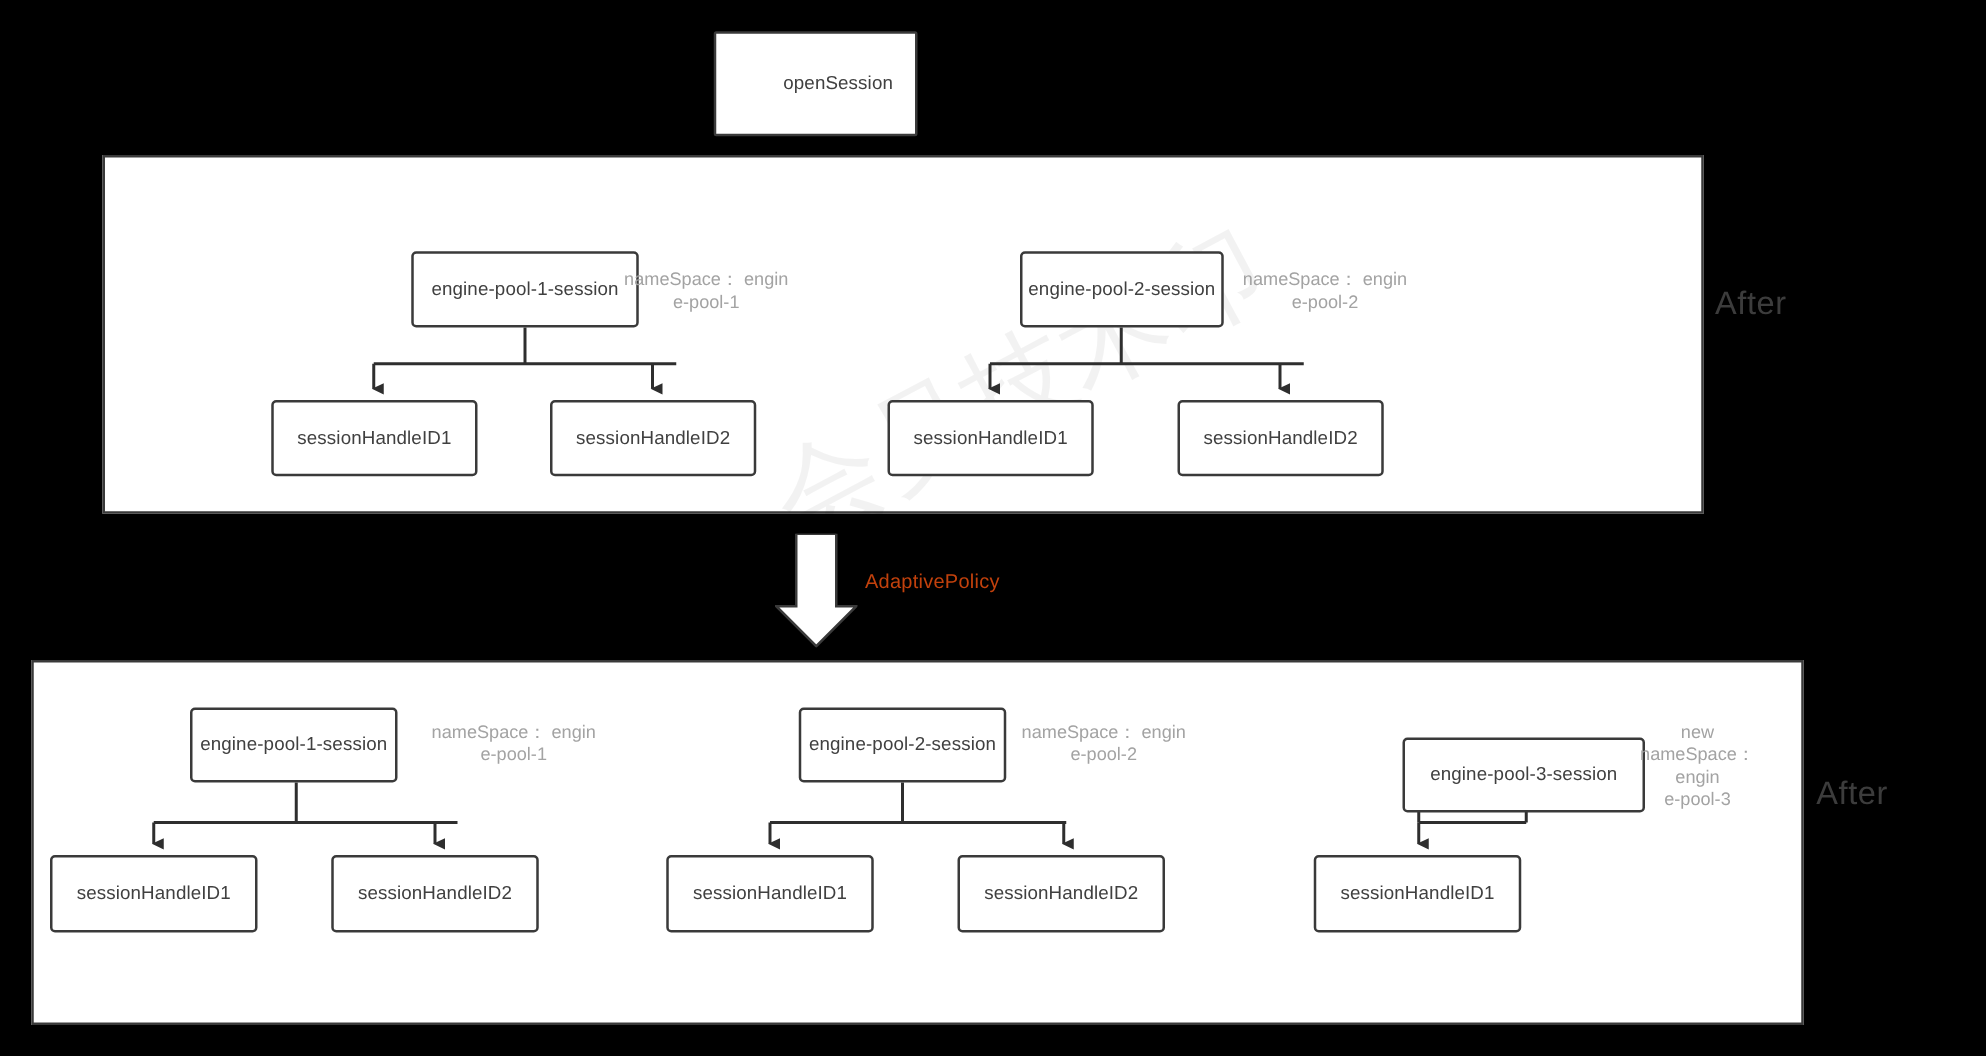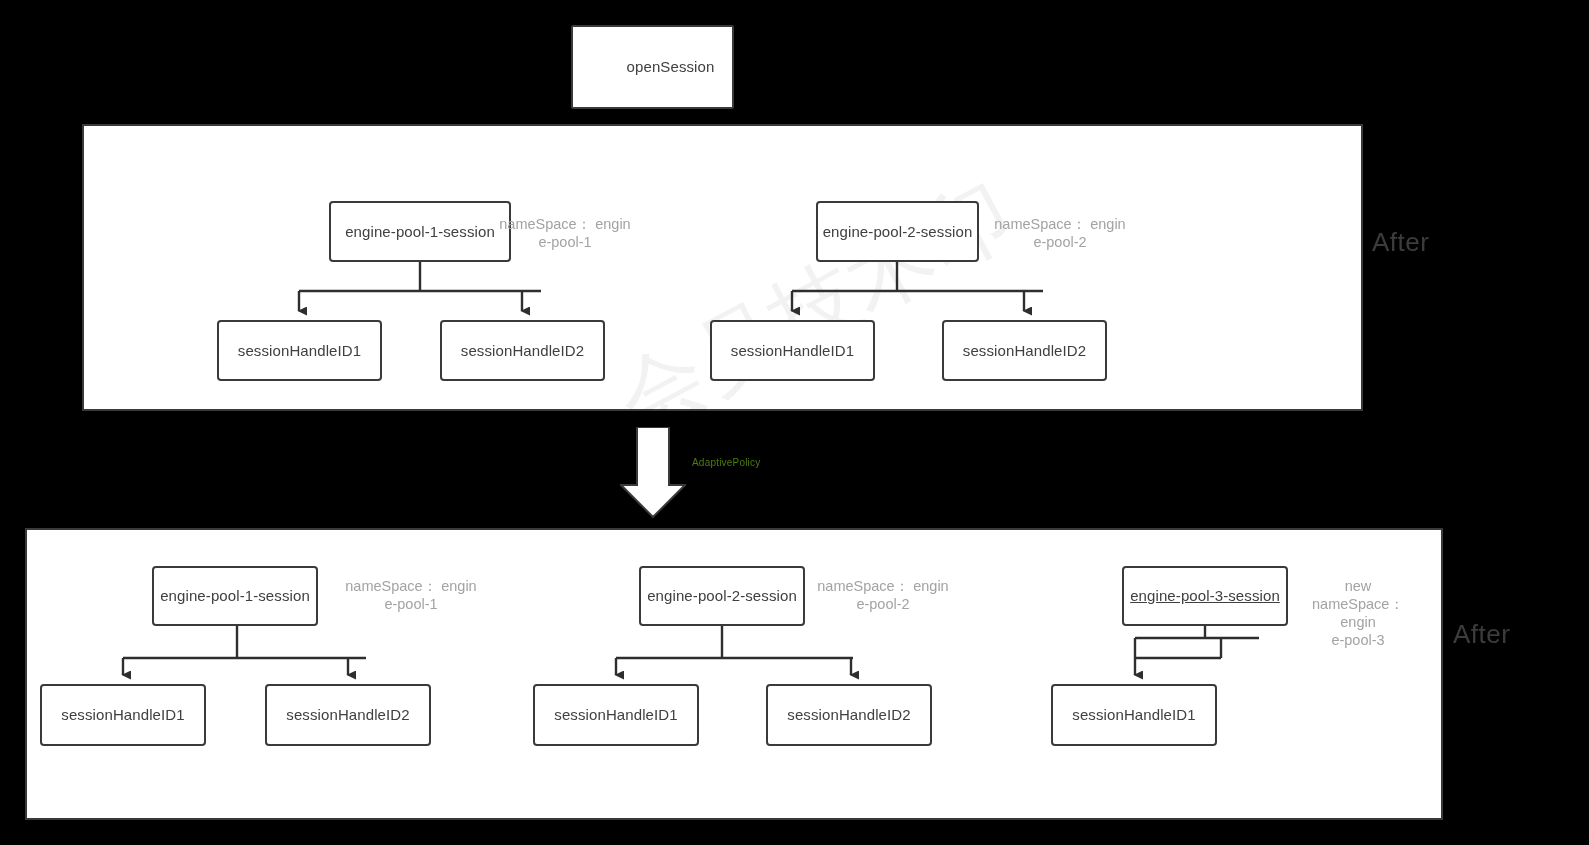--- a/index.html
+++ b/index.html
@@ -59,22 +59,22 @@
 
   
   .caption {
     position: absolute;
     color: #3c3c3c;
     font-size: 26px;
     letter-spacing: 0.5px;
     z-index: 5;
   }
   .caption.small {
-    font-size: 10px;
-    color: #4d7c0f;
+    font-size: 16px;
+    color: #c2410c;
     letter-spacing: 0.2px;
   }
 
   
   .wires {
     position: absolute;
     left: 0;
     top: 0;
     width: 1589px;
     height: 845px;
@@ -140,21 +140,21 @@
 e-pool-1</div>
   <div class="node" style="left:40px; top:684px; width:166px; height:62px;">sessionHandleID1</div>
   <div class="node" style="left:265px; top:684px; width:166px; height:62px;">sessionHandleID2</div>
 
   <div class="node" style="left:639px; top:566px; width:166px; height:60px;">engine-pool-2-session</div>
   <div class="annot" style="left:808px; top:577px; width:150px;">nameSpace： engin
 e-pool-2</div>
   <div class="node" style="left:533px; top:684px; width:166px; height:62px;">sessionHandleID1</div>
   <div class="node" style="left:766px; top:684px; width:166px; height:62px;">sessionHandleID2</div>
 
-  <div class="node" style="left:1122px; top:566px; width:166px; height:60px;text-decoration:underline;">engine-pool-3-session</div>
+  <div class="node" style="left:1122px; top:590px; width:194px; height:60px;">engine-pool-3-session</div>
   <div class="annot bold" style="left:1295px; top:577px; width:126px;">new
 nameSpace： engin
 e-pool-3</div>
   <div class="node" style="left:1051px; top:684px; width:166px; height:62px;">sessionHandleID1</div>
 
   <svg class="wires" viewBox="0 0 1589 845">
     <defs>
       <marker id="ah" markerWidth="10" markerHeight="10" refX="4.5" refY="8" orient="auto" markerUnits="userSpaceOnUse">
         <polygon points="0,0 9,0 4.5,9.5" fill="#2e2e2e"></polygon>
       </marker>

